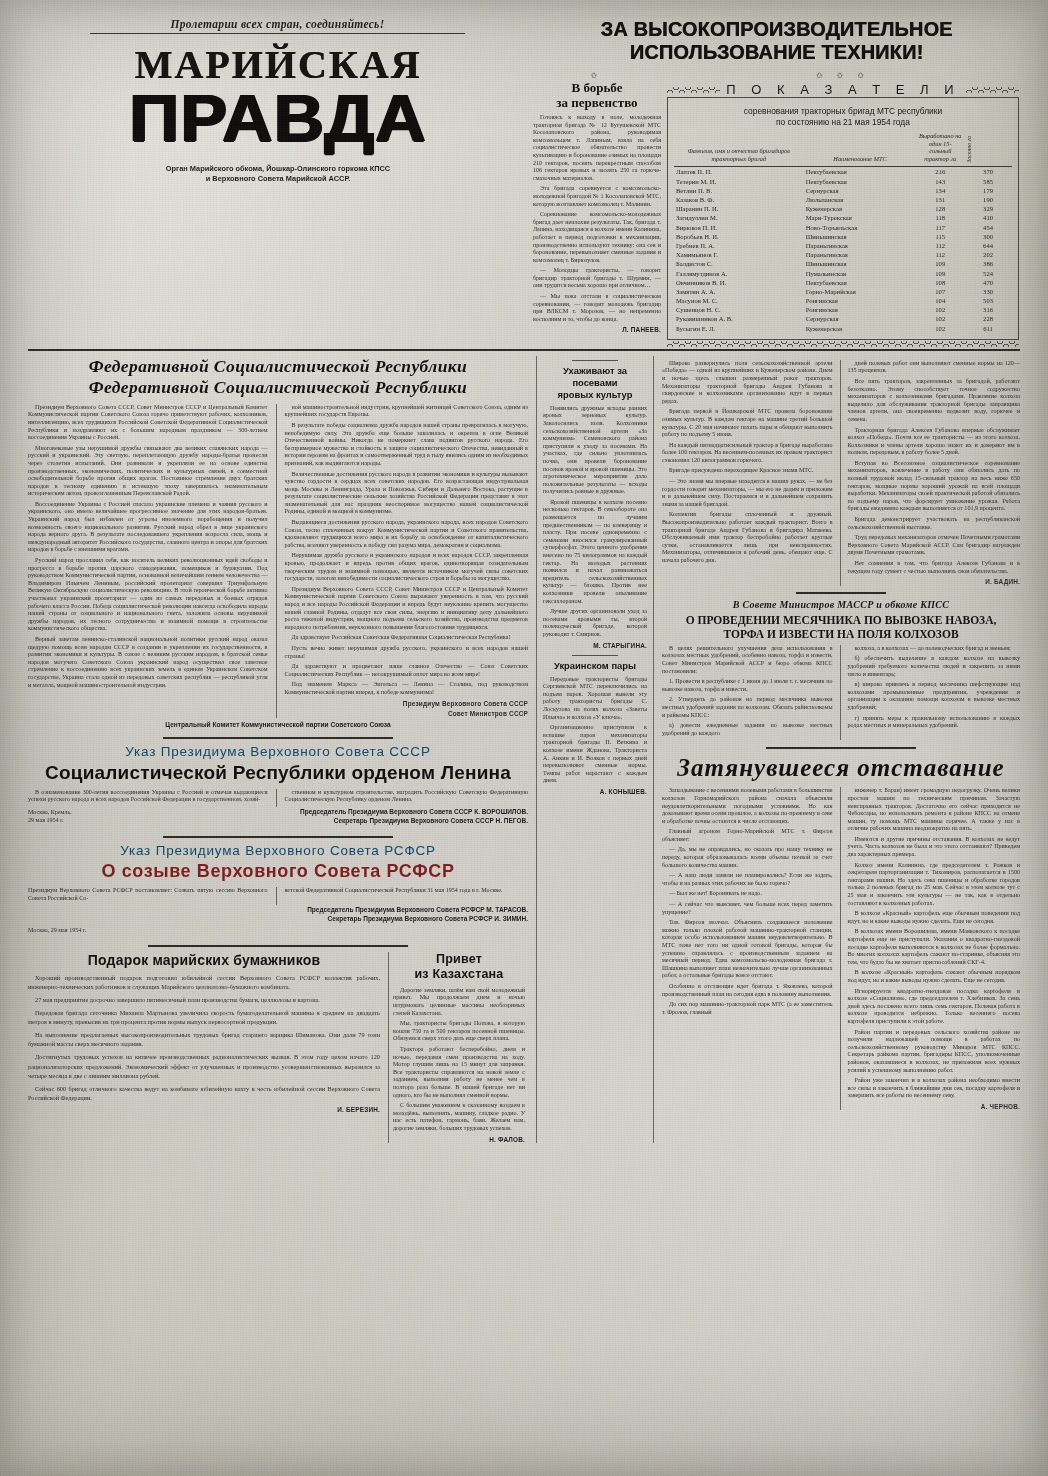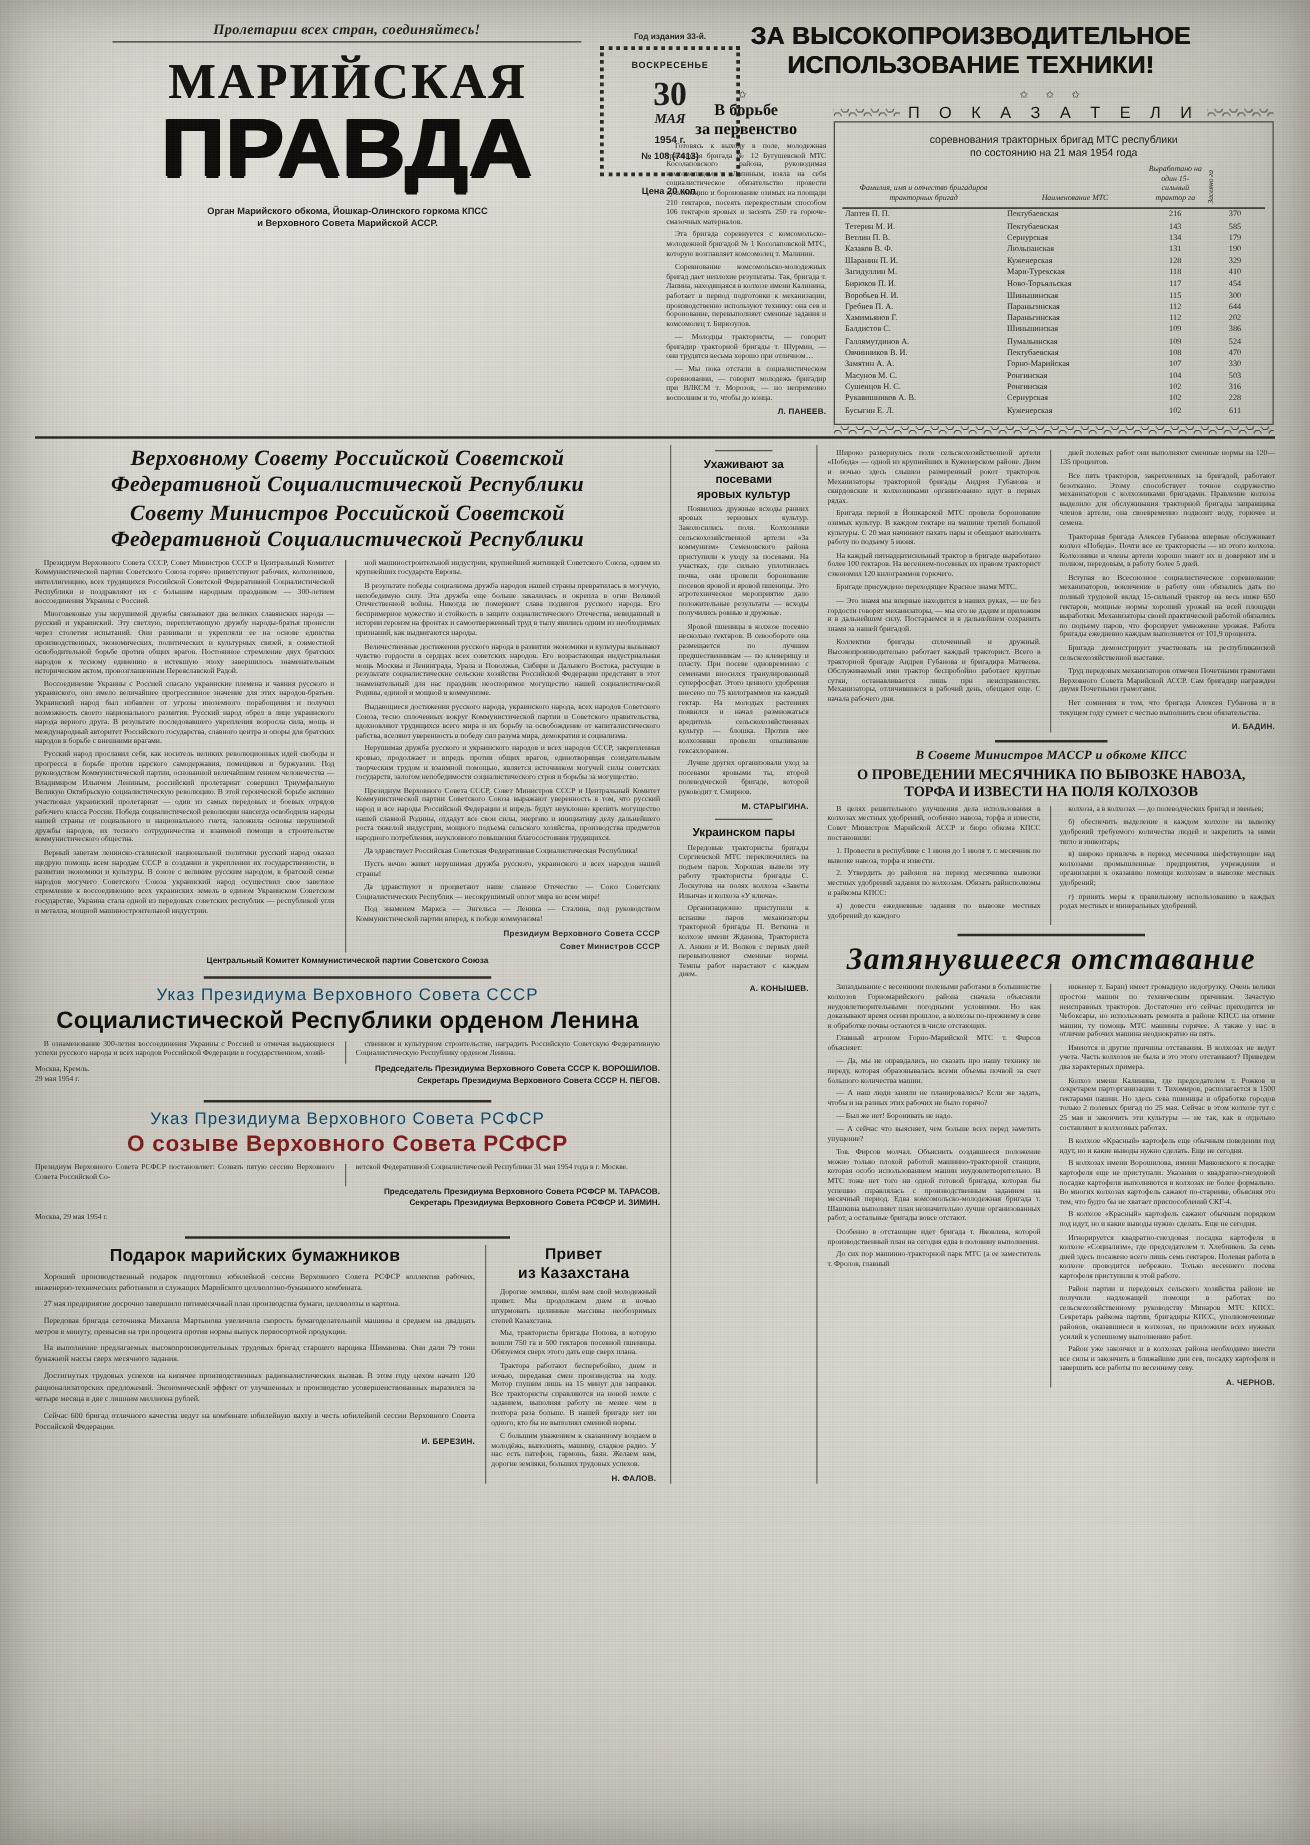--- a/index.html
+++ b/index.html
@@ -176,31 +176,20 @@
     <div style="width:500px;">
       <div class="masthead">
         <div class="slogan">Пролетарии всех стран, соединяйтесь!</div>
         <div class="title1">МАРИЙСКАЯ</div>
         <div class="title2">ПРАВДА</div>
         <div class="organ">
           <div>Орган Марийского обкома, Йошкар-Олинского горкома КПСС</div>
           <div>и Верховного Совета Марийской АССР.</div>
         </div>
 
-        <div class="datebox-wrap">
-          <div class="year-line">Год издания 33-й.</div>
-          <div class="datebox">
-            <div class="dow">ВОСКРЕСЕНЬЕ</div>
-            <div class="daynum">30</div>
-            <div class="mon">МАЯ</div>
-            <div class="yr">1954 г.</div>
-            <div class="issue">№ 108 (7413)</div>
-          </div>
-          <div class="price">Цена 20 коп.</div>
-        </div>
       </div>
     </div>
 
     <div style="width:492px;padding-left:10px;">
       <div class="banner">ЗА ВЫСОКОПРОИЗВОДИТЕЛЬНОЕ ИСПОЛЬЗОВАНИЕ ТЕХНИКИ!</div>
 
       <div style="display:flex;margin-top:4px;">
 
         <div style="width:128px;padding-right:6px;">
           <div class="stars">✩</div>
@@ -357,23 +346,21 @@
     </div>
   </div>
 
   <hr class="hr-thick" style="margin-top:2px;">
 
   <div style="display:flex;margin-top:2px;">
 
     <div style="width:500px;padding-right:8px;">
 
       <div>
-        <div class="hl-appeal">Верховному Совету Российской Советской</div>
         <div class="hl-appeal">Федеративной Социалистической Республики</div>
-        <div class="hl-appeal" style="margin-top:2px;">Совету Министров Российской Советской</div>
         <div class="hl-appeal">Федеративной Социалистической Республики</div>
 
         <div style="display:flex;margin-top:6px;">
           <div class="body-text" style="width:240px;padding-right:8px;">
             <p>Президиум Верховного Совета СССР, Совет Министров СССР и Центральный Комитет Коммунистической партии Советского Союза горячо приветствуют рабочих, колхозников, интеллигенцию, всех трудящихся Российской Советской Федеративной Социалистической Республики и поздравляют их с большим народным праздником — 300-летием воссоединения Украины с Россией.</p>
             <p>Многовековые узы нерушимой дружбы связывают два великих славянских народа — русский и украинский. Эту светлую, переплетающую дружбу народы-братья пронесли через столетия испытаний. Они развивали и укрепляли ее на основе единства производственных, экономических, политических и культурных связей, в совместной освободительной борьбе против общих врагов. Постоянное стремление двух братских народов к тесному единению в истекшую эпоху завершилось знаменательным историческим актом, провозглашенным Переяславской Радой.</p>
             <p>Воссоединение Украины с Россией спасало украинские племена и чаяния русского и украинского, оно имело величайшее прогрессивное значение для этих народов-братьев. Украинский народ был избавлен от угрозы иноземного порабощения и получил возможность своего национального развития. Русский народ обрел в лице украинского народа верного друга. В результате последовавшего укрепления возросла сила, мощь и международный авторитет Российского государства, славного центра и опоры для братских народов в борьбе с внешними врагами.</p>
             <p>Русский народ прославил себя, как носитель великих революционных идей свободы и прогресса в борьбе против царского самодержавия, помещиков и буржуазии. Под руководством Коммунистической партии, основанной величайшим гением человечества — Владимиром Ильичем Лениным, российский пролетариат совершил Триумфальную Великую Октябрьскую социалистическую революцию. В этой героической борьбе активно участвовал украинский пролетариат — один из самых передовых и боевых отрядов рабочего класса России. Победа социалистической революции навсегда освободила народы нашей страны от социального и национального гнета, заложила основы нерушимой дружбы народов, их тесного сотрудничества и взаимной помощи в строительстве коммунистического общества.</p>
             <p>Верный заветам ленинско-сталинской национальной политики русский народ оказал щедрую помощь всем народам СССР в создании и укреплении их государственности, в развитии экономики и культуры. В союзе с великим русским народом, в братской семье народов могучего Советского Союза украинский народ осуществил свое заветное стремление к воссоединению всех украинских земель в едином Украинском Советском государстве, Украина стала одной из передовых советских республик — республикой угля и металла, мощной машиностроительной индустрии.</p>
           </div>

